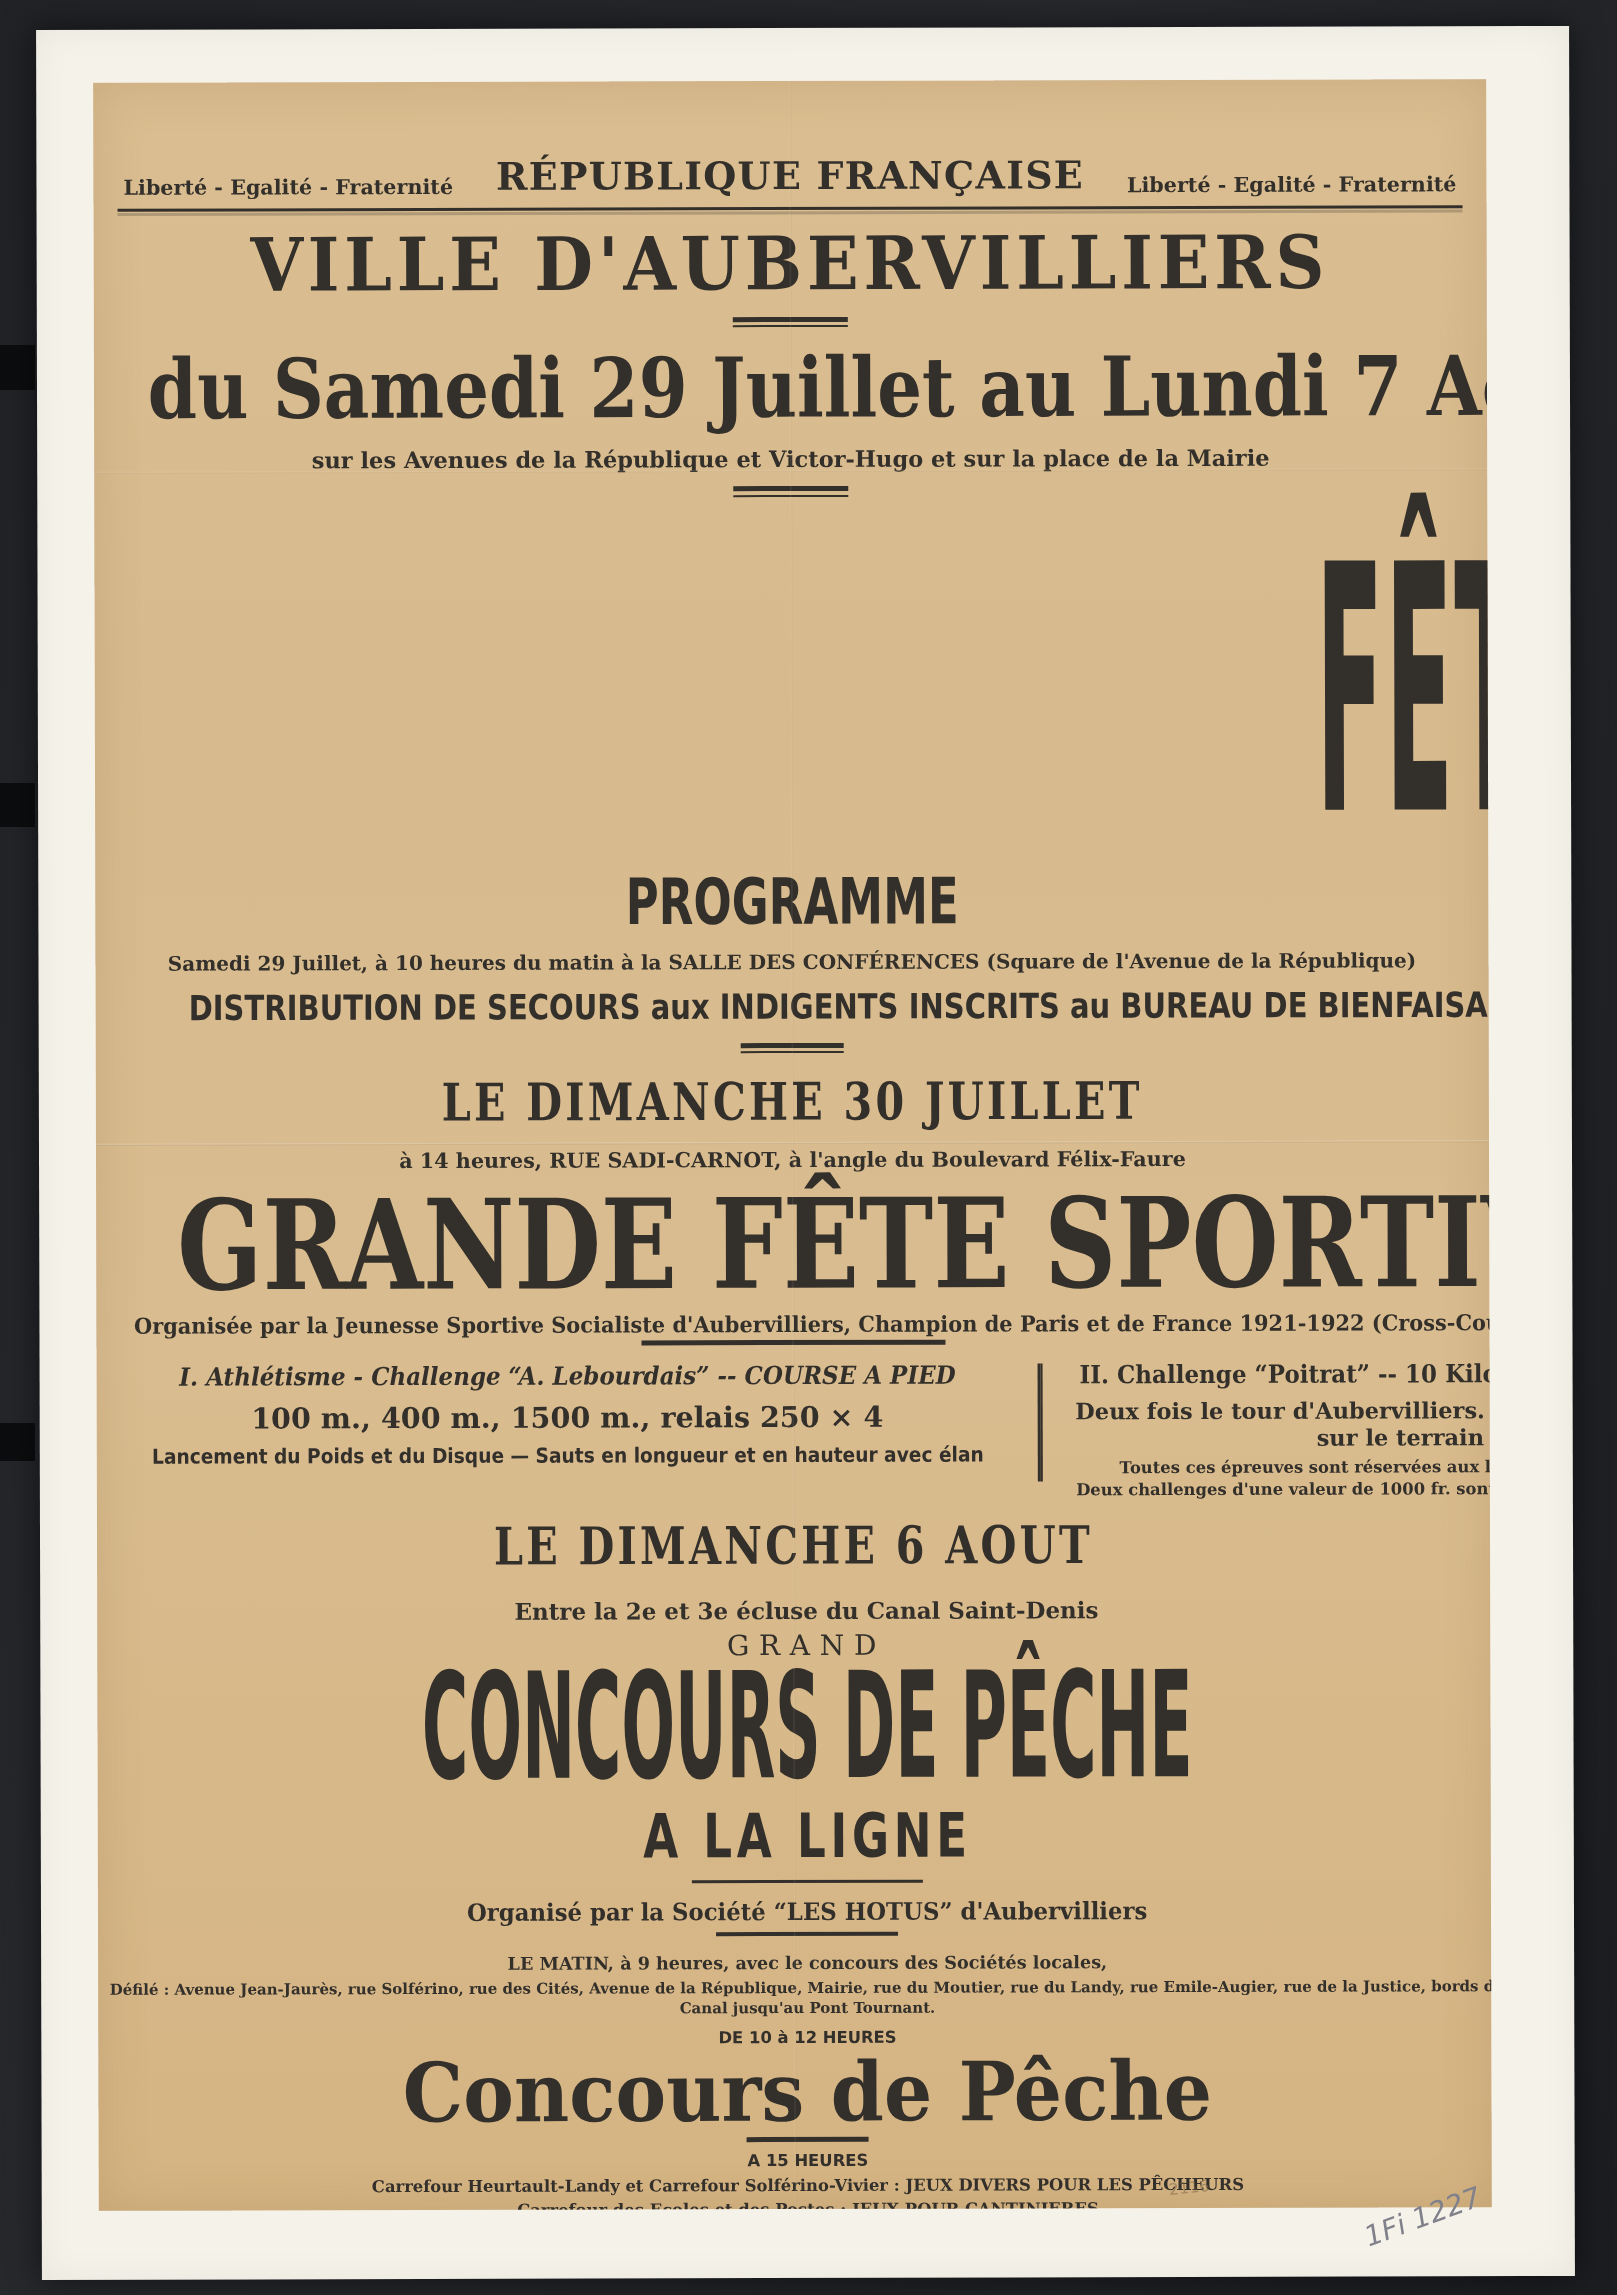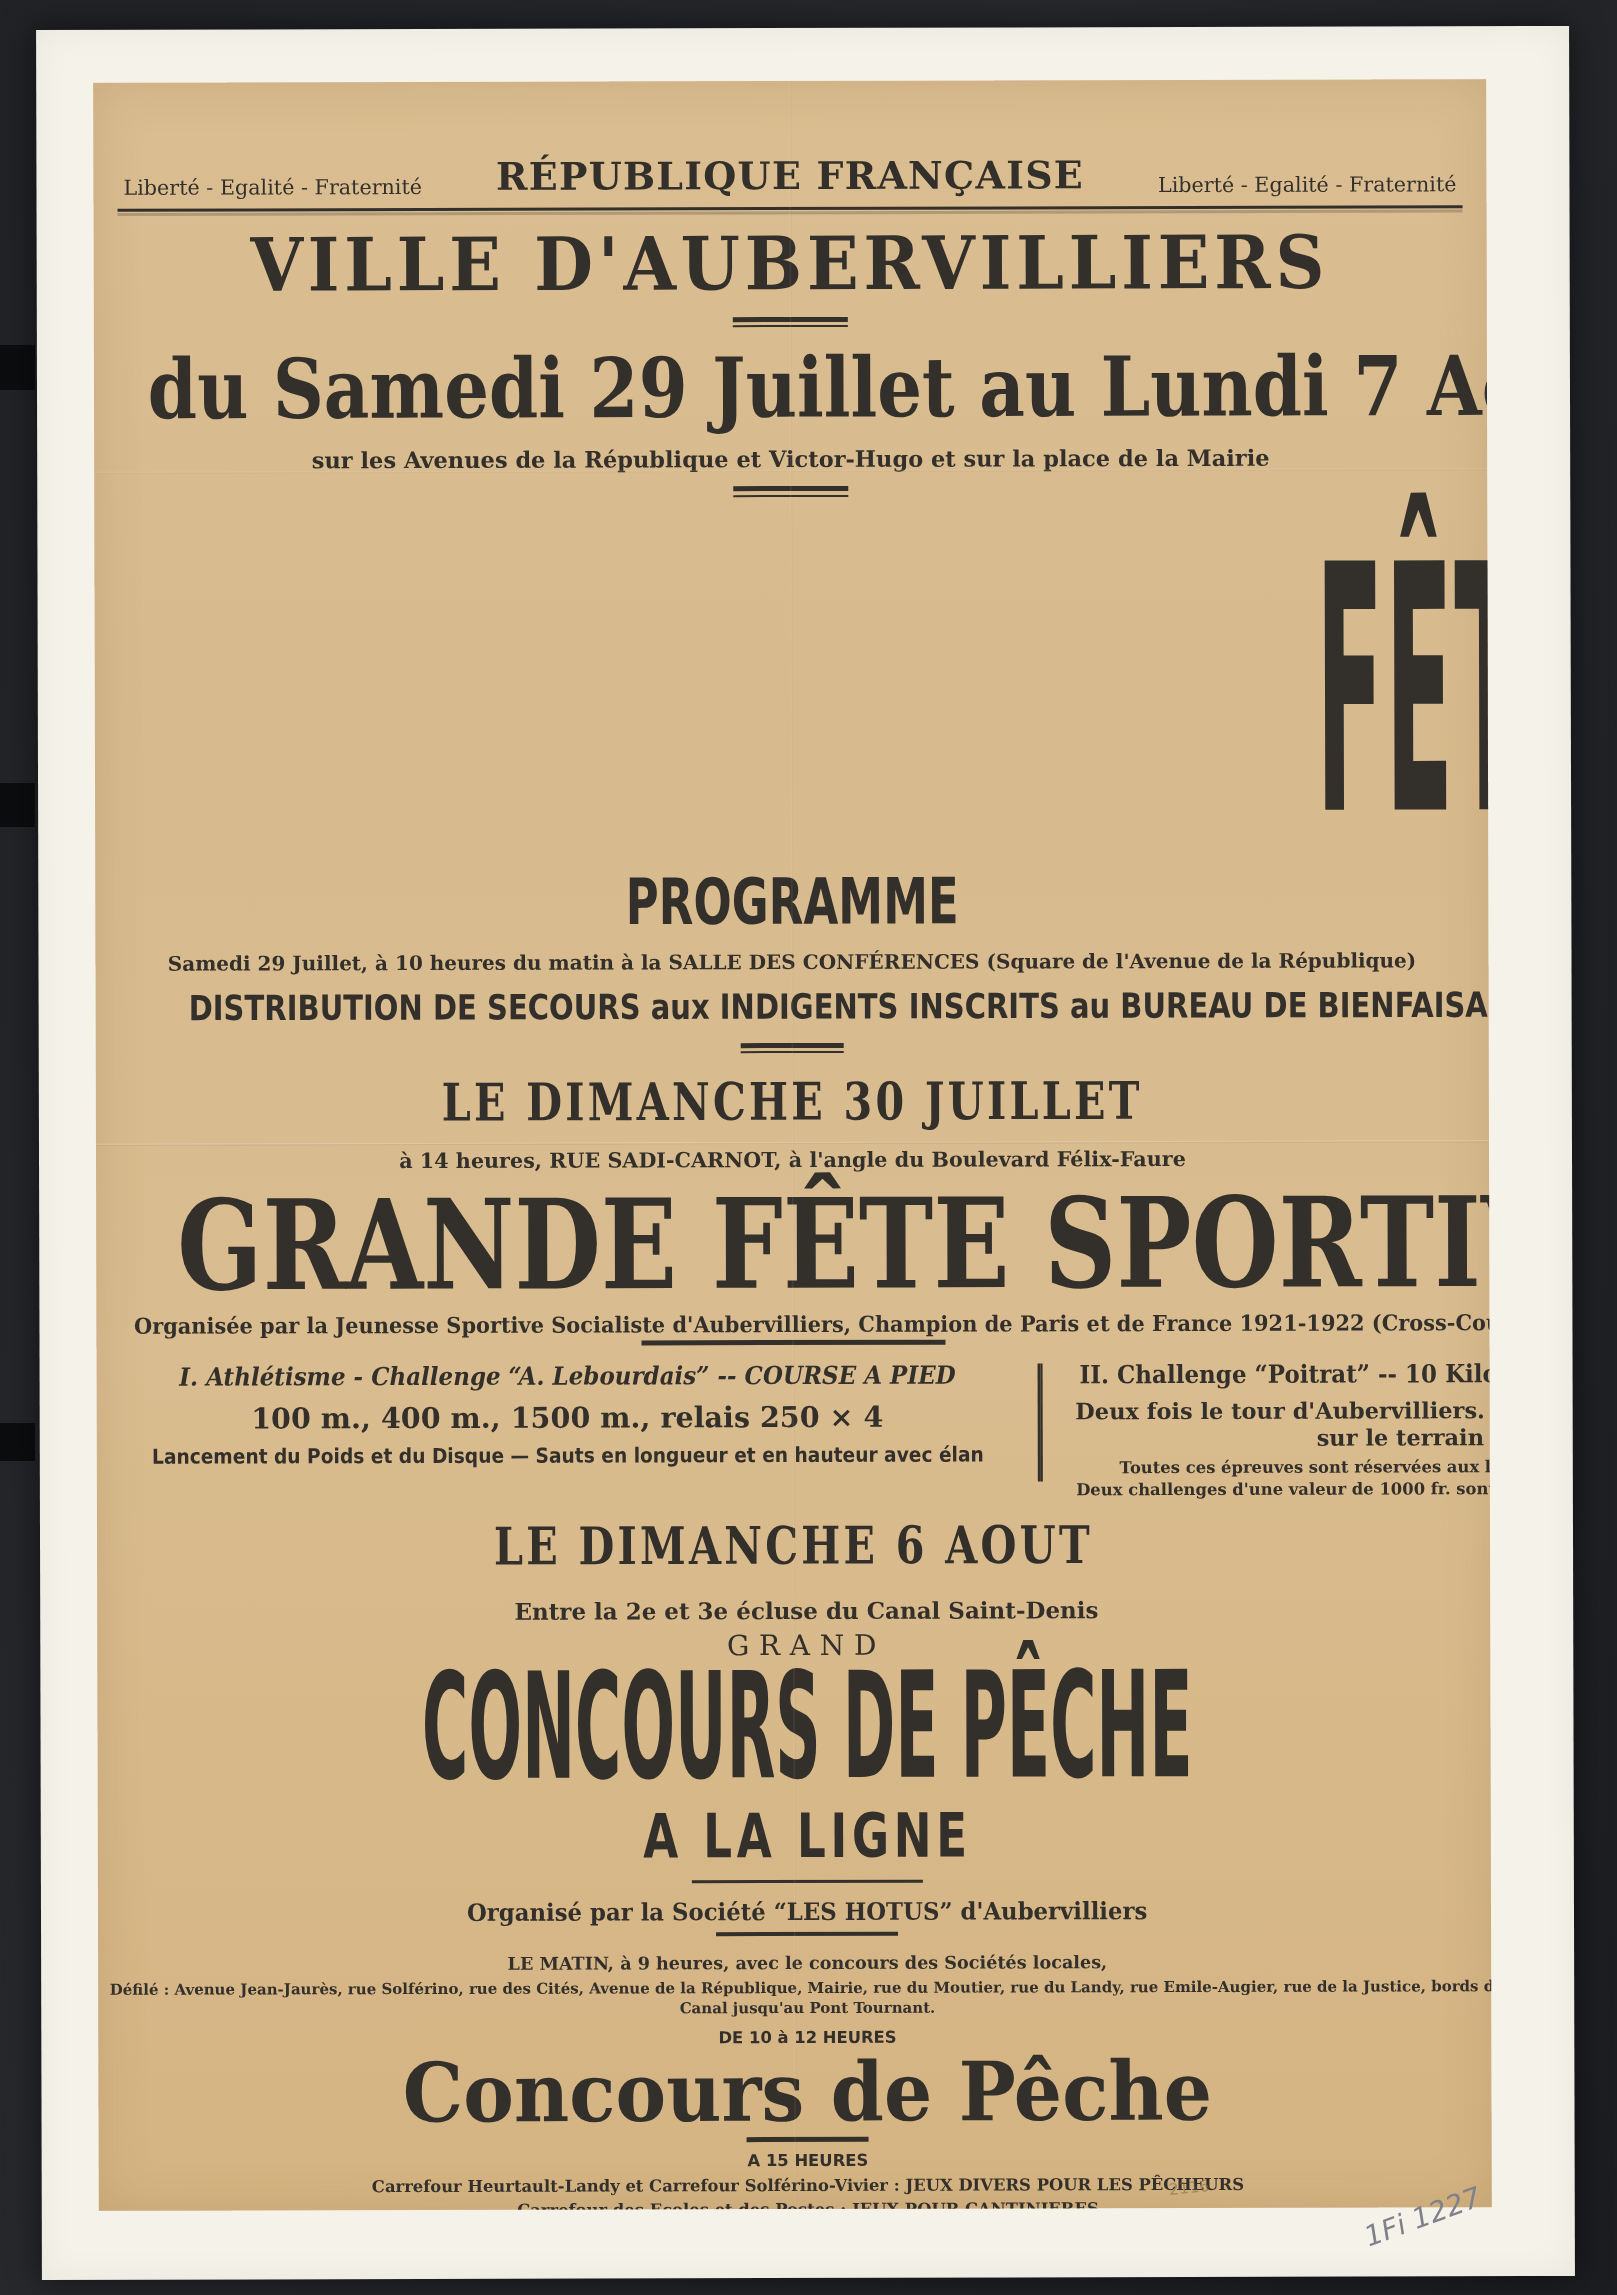--- a/index.html
+++ b/index.html
@@ -14,21 +14,21 @@
     background:linear-gradient(180deg,#dabd90 0%,#d7ba8d 30%,#d9bc8f 60%,#d5b483 100%);
     overflow:hidden;text-align:center;line-height:1.2;
     box-shadow:inset 0 0 49px rgba(120,90,50,.18);}
   .sq{display:inline-block;white-space:nowrap;transform-origin:50% 50%;}
   .sans{font-family:"DejaVu Sans",sans-serif;}
   .rule-dbl{width:115px;margin:0 auto;border-top:5.5px solid #332f2a;border-bottom:2.4px solid #332f2a;height:3.6px;}
   .rule-u{background:#332f2a;margin:2.4px auto 0;}
   .vrule{width:7.3px;border-left:3px solid #332f2a;border-right:2.4px solid #332f2a;}
   
   .hdr{display:flex;justify-content:space-between;align-items:flex-end;padding:72px 30px 0;}
-  .hdr .motto{font-size:20.7px;font-weight:normal;}
+  .hdr .motto{font-size:20.7px;font-weight:bold;}
   .hdr .rep{font-size:38px;font-weight:bold;letter-spacing:1.2px;}
   .hdr-rule{height:3px;background:#332f2a;margin:8.5px 24px 0;box-shadow:0 4.3px 0 rgba(51,47,42,.25);}
   .city{font-size:70px;font-weight:bold;letter-spacing:4.9px;margin-top:17px;line-height:1.05;}
   .daterange{font-size:75px;font-weight:bold;line-height:1.05;margin-top:22px;}
   .locline{font-size:22.5px;font-weight:bold;margin-top:18px;}
   .maintitle{font-size:255px;line-height:0.82;font-weight:bold;margin-top:91px;margin-bottom:73px;}
   .maintitle .sq{transform:scale(0.39,1.34);letter-spacing:3.6px;}
   .programme{font-size:53px;font-weight:bold;}
   .programme .sq{transform:scale(0.85,1.2);}
   .prog1{font-size:20px;font-weight:bold;margin-top:16px;}

